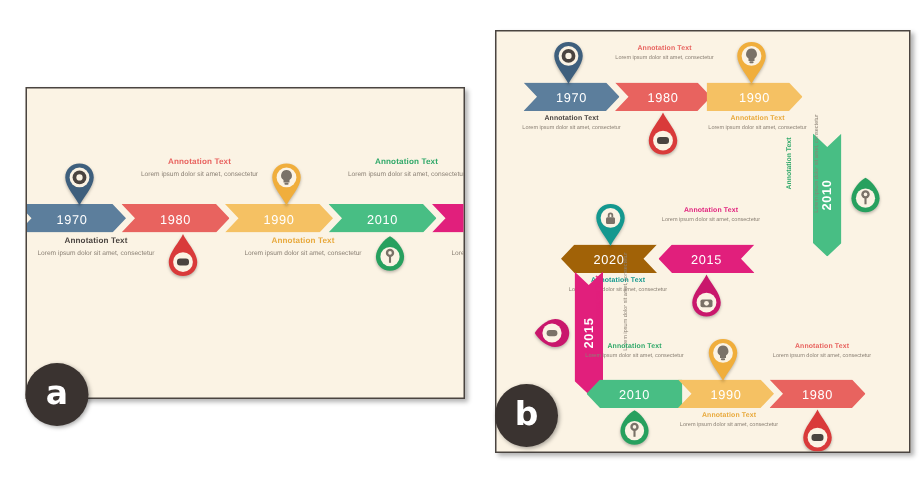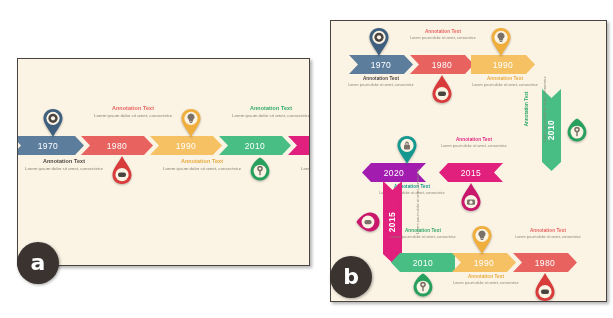--- a/index.html
+++ b/index.html
@@ -247,21 +247,21 @@
     <div class="ann-v" style="left:162px;top:70px;width:78px;height:78px;">
       <div class="inner" style="width:78px;">
         <span class="t" style="color:#2FA869;">Annotation Text</span><br>
         <span class="b">Lorem ipsum dolor sit amet, consectetur</span>
       </div>
     </div>
 
     <div class="chev rtl" style="left:108px;top:142px;width:64px;background:#E11F7C;">
       <span>2015</span>
     </div>
-    <div class="chev rtl" style="left:31px;top:142px;width:64px;background:#a21caf;">
+    <div class="chev rtl" style="left:43px;top:142px;width:64px;background:#a16207;">
       <span>2020</span>
     </div>
 
     <div class="pin" style="left:64px;top:114px;">
       <svg viewBox="0 0 24 30">
           <path d="M12 1C6.5 1 2.5 5 2.5 10.3c0 6.2 7.3 13.6 9.5 18.7 2.2-5.1 9.5-12.5 9.5-18.7C21.5 5 17.5 1 12 1z" fill="#14988F"></path>
           <circle cx="12" cy="10.3" r="6.6" fill="#FBF3E4"></circle>
           <g fill="#7a7268">
             <rect x="9" y="9.8" width="6" height="4.6" rx="1"></rect>
             <path d="M10.2 9.8V8.4a1.8 1.8 0 013.6 0v1.4h-1.2V8.4a.6.6 0 00-1.2 0v1.4z"></path>

